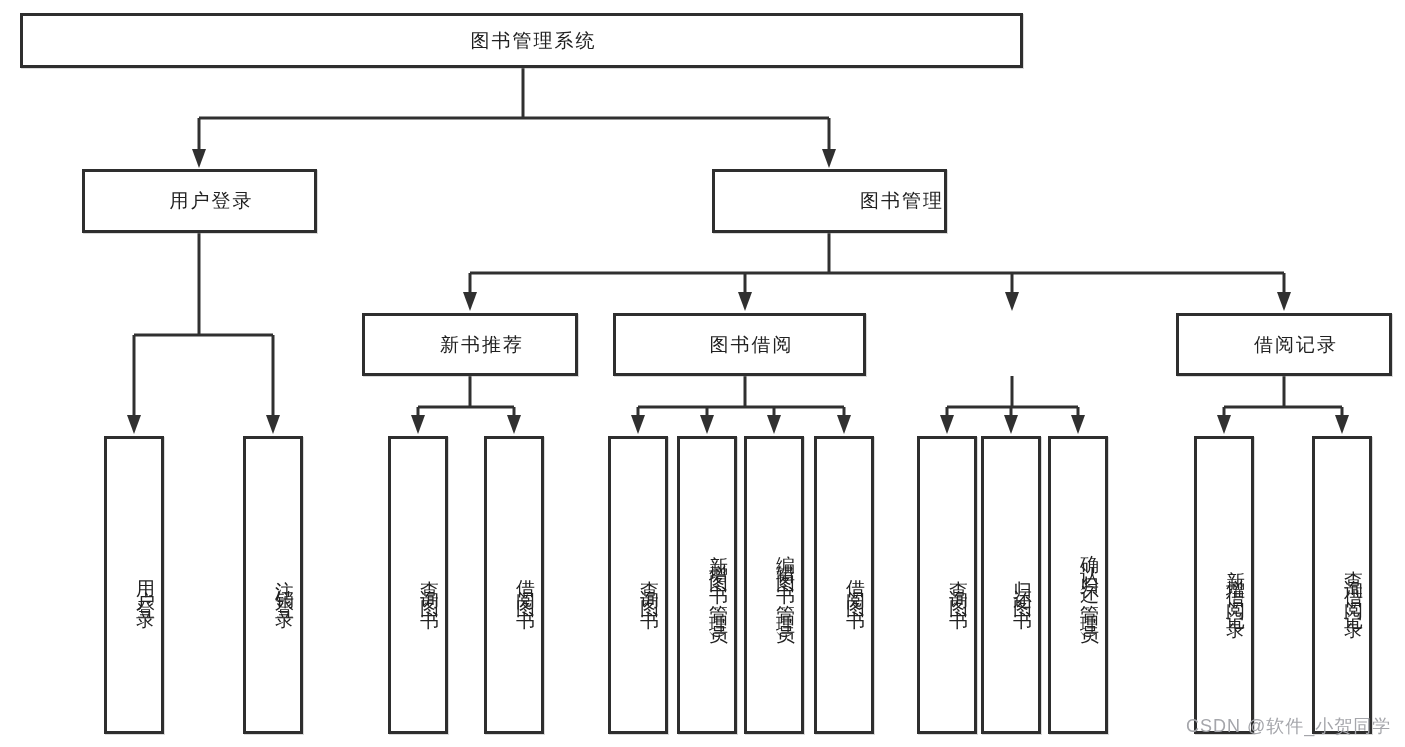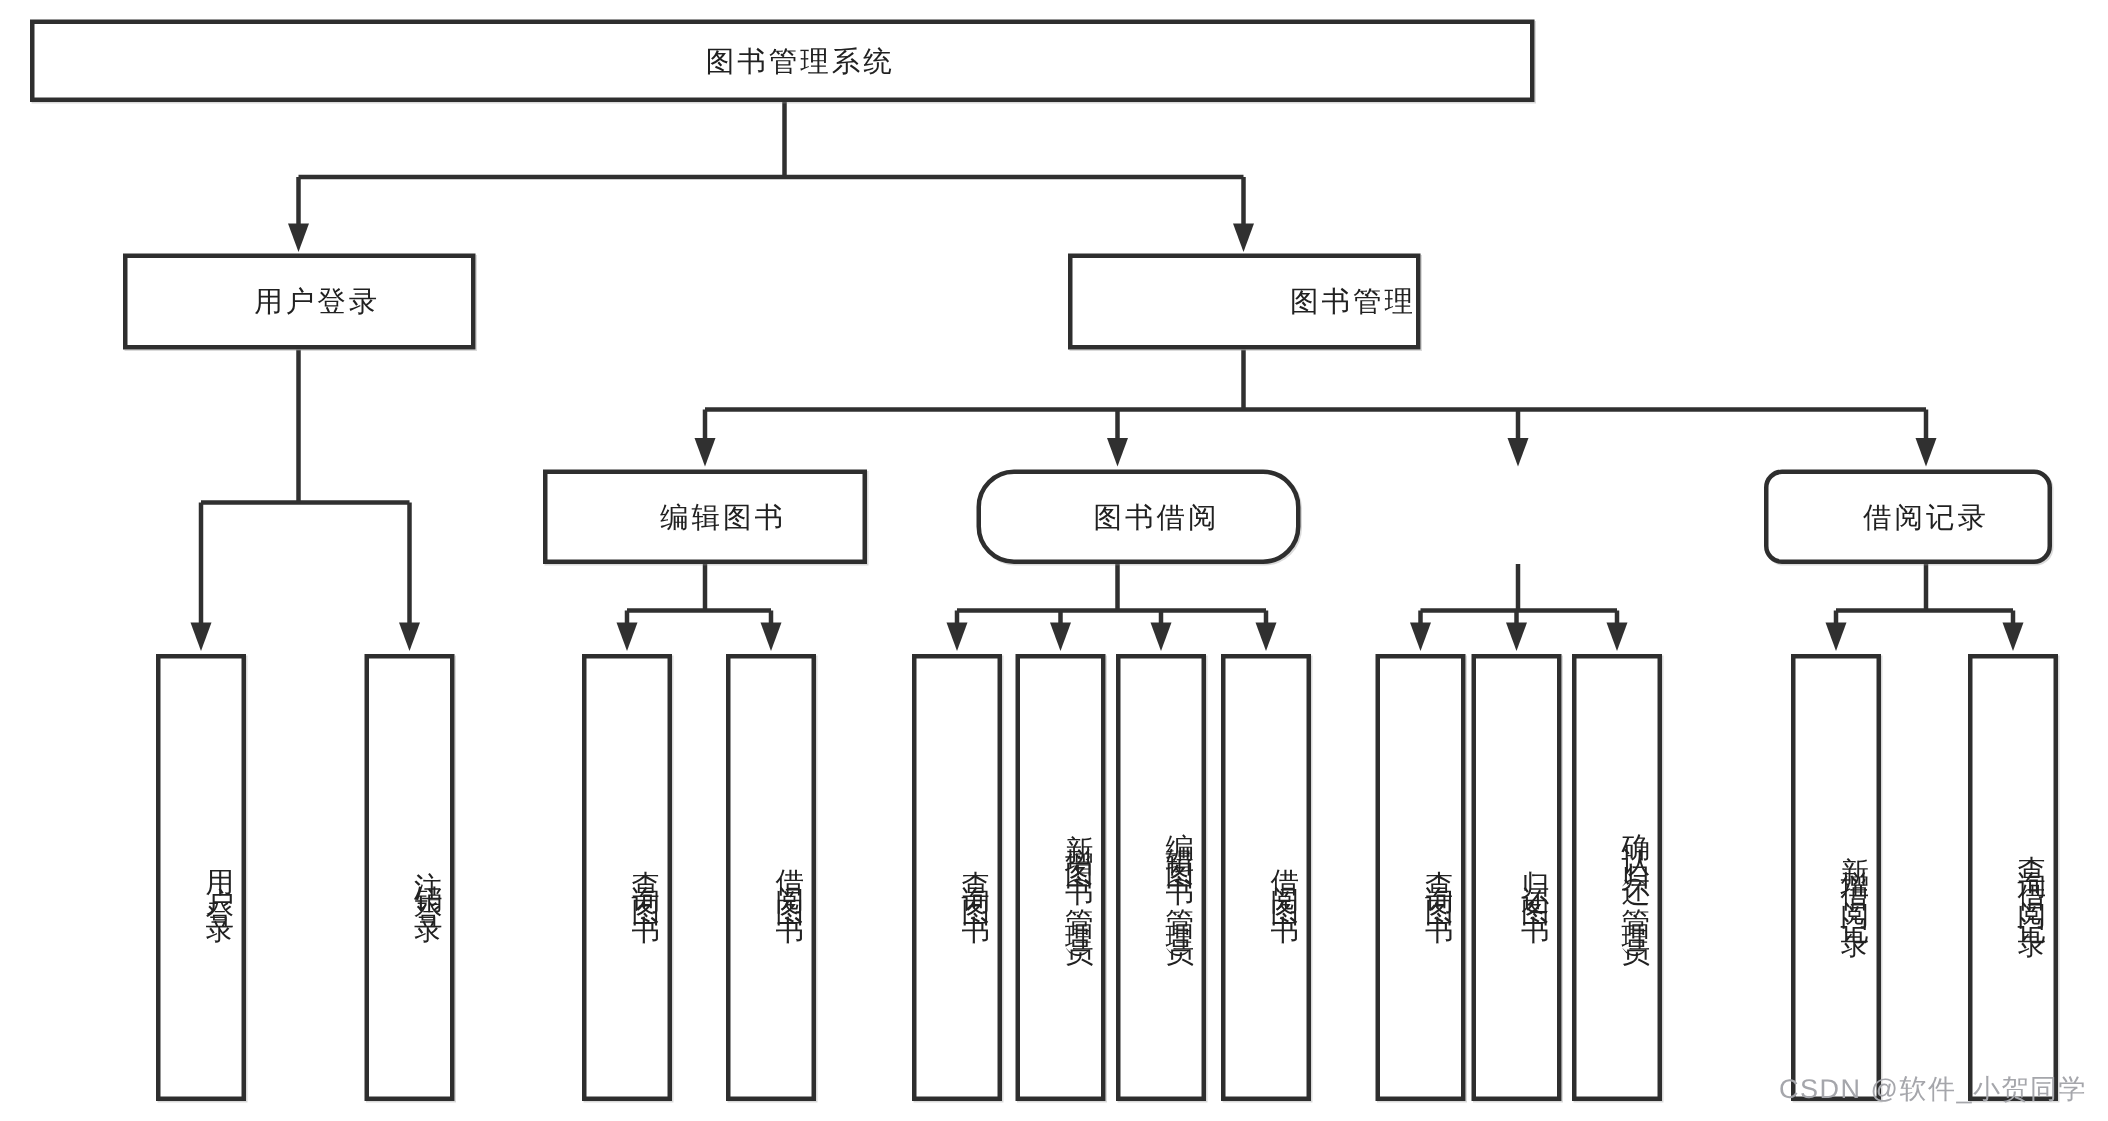--- a/index.html
+++ b/index.html
@@ -146,26 +146,26 @@
   </div>
 
   <div class="box hbox" style="left:82px; top:169px; width:235px; height:64px;">
     <span>用户登录</span>
   </div>
   <div class="box hbox" style="left:712px; top:169px; width:235px; height:64px;justify-content:flex-end;">
     <span>图书管理</span>
   </div>
 
   <div class="box hbox" style="left:362px; top:313px; width:216px; height:63px;">
-    <span>编辑图书</span>
-  </div>
-  <div class="box hbox" style="left:651px; top:313px; width:216px; height:63px;border-radius:25px;">
+    <span>新书推荐</span>
+  </div>
+  <div class="box hbox" style="left:613px; top:313px; width:253px; height:63px;">
     <span>图书借阅</span>
   </div>
-  <div class="box hbox" style="left:1176px; top:313px; width:192px; height:63px;border-radius:12px;">
+  <div class="box hbox" style="left:1176px; top:313px; width:216px; height:63px;">
     <span>借阅记录</span>
   </div>
 
   <div class="box vbox" style="left:104px; top:436px; width:60px; height:298px;">
     <span>用户登录</span>
   </div>
   <div class="box vbox" style="left:243px; top:436px; width:60px; height:298px;">
     <span>注销登录</span>
   </div>
 

